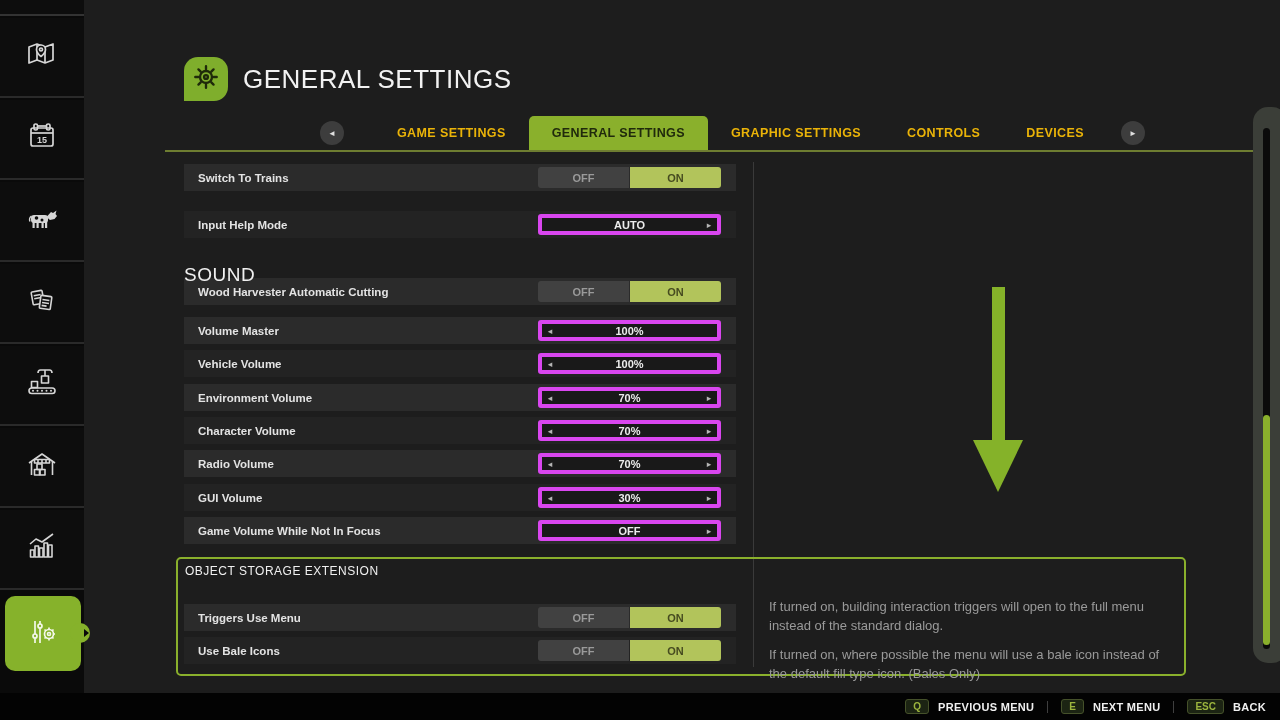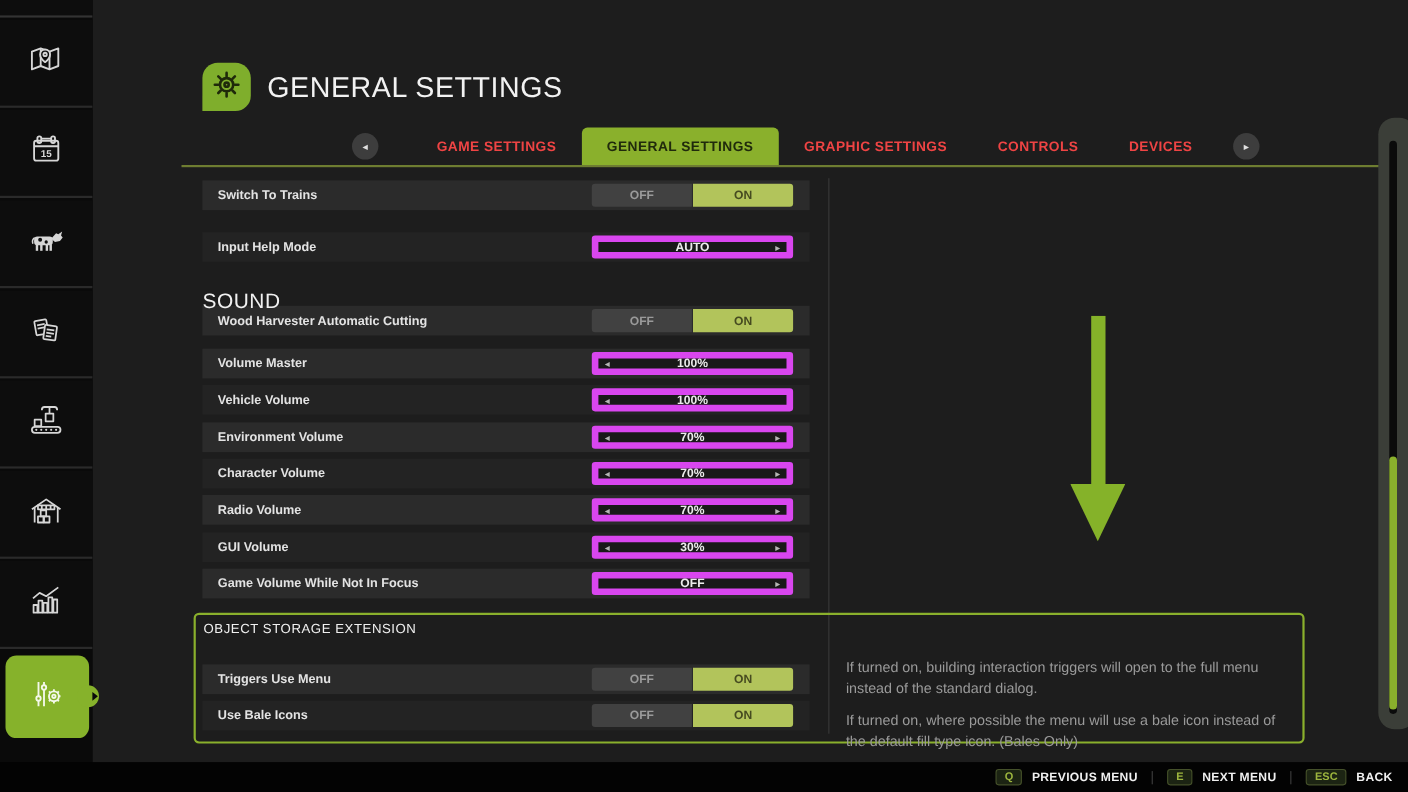--- a/index.html
+++ b/index.html
@@ -21,35 +21,35 @@
   
   .panel { position:absolute; left:84px; top:0; width:1196px; height:693px; background:#1d1d1d; }
   .header-badge { position:absolute; left:184px; top:57px; width:44px; height:44px; background:#7fae2c;
                   border-radius:14px 14px 14px 0; display:flex; align-items:center; justify-content:center; }
   .page-title { position:absolute; left:243px; top:64px; font-size:26px; color:#f2f2f2; letter-spacing:0.5px; }
   
   .tabbar { position:absolute; left:320px; top:116px; height:34px; display:flex; align-items:center; }
   .tab-circle { width:24px; height:24px; border-radius:50%; background:#3d3d3d; color:#e0e0e0;
                 display:flex; align-items:center; justify-content:center; font-size:8px; }
   .tab { padding:0 23px; height:34px; display:flex; align-items:center; font-size:12.5px; font-weight:bold;
-         color:#ef4444; letter-spacing:0.4px; }
+         color:#eab308; letter-spacing:0.4px; }
   .tab.active { background:#8ab02c; color:#202a0c; border-radius:5px 5px 0 0; }
   .tab-circle.prev { margin-right:30px; } .tab-circle.next { margin-left:14px; }
   .tab-underline { position:absolute; left:165px; top:150px; width:1097px; height:2px; background:#6e7d31; }
   
   .row { position:absolute; left:184px; width:552px; height:27px; display:flex; align-items:center;gap:44px; }
   .row.light { background:#2b2b2b; } .row.dark { background:#232323; }
   .row-label { flex:1; padding-left:14px; font-size:11.5px; font-weight:bold; color:#e3e3e3; }
   .control { width:183px; height:21px; margin-right:15px; }
   .toggle { display:flex; gap:1px; }
   .toggle .seg { flex:1; height:21px; display:flex; align-items:center; justify-content:center;
                  font-size:11px; font-weight:bold; }
   .toggle .seg.off { background:#414141; color:#9a9a9a; border-radius:3px 0 0 3px; }
   .toggle .seg.on  { background:#b2c45b; color:#464b20; border-radius:0 3px 3px 0; }
-  .selector { display:flex; align-items:center; background:#191919; border:6px solid #d946ef; border-radius:3px; }
+  .selector { display:flex; align-items:center; background:#191919; border:4px solid #d946ef; border-radius:3px; }
   .selector .val { flex:1; text-align:center; font-size:11px; font-weight:bold; color:#ececec; }
   .selector .arr { width:16px; height:19px; display:flex; align-items:center; justify-content:center;
                    color:#b5b5b5; font-size:9px; }
   .section-heading { position:absolute; color:#f0f0f0; letter-spacing:0.5px; }
   .heading-sound { left:184px; top:264px; font-size:19px; }
   
   .ose-box { position:absolute; left:176px; top:557px; width:1010px; height:119px;
              border:2px solid #8ab02c; border-radius:5px; }
   .heading-ose { left:185px; top:564px; font-size:12px; }
   .col-divider { position:absolute; left:753px; top:162px; width:1px; height:505px; background:#3a3a3a; }

